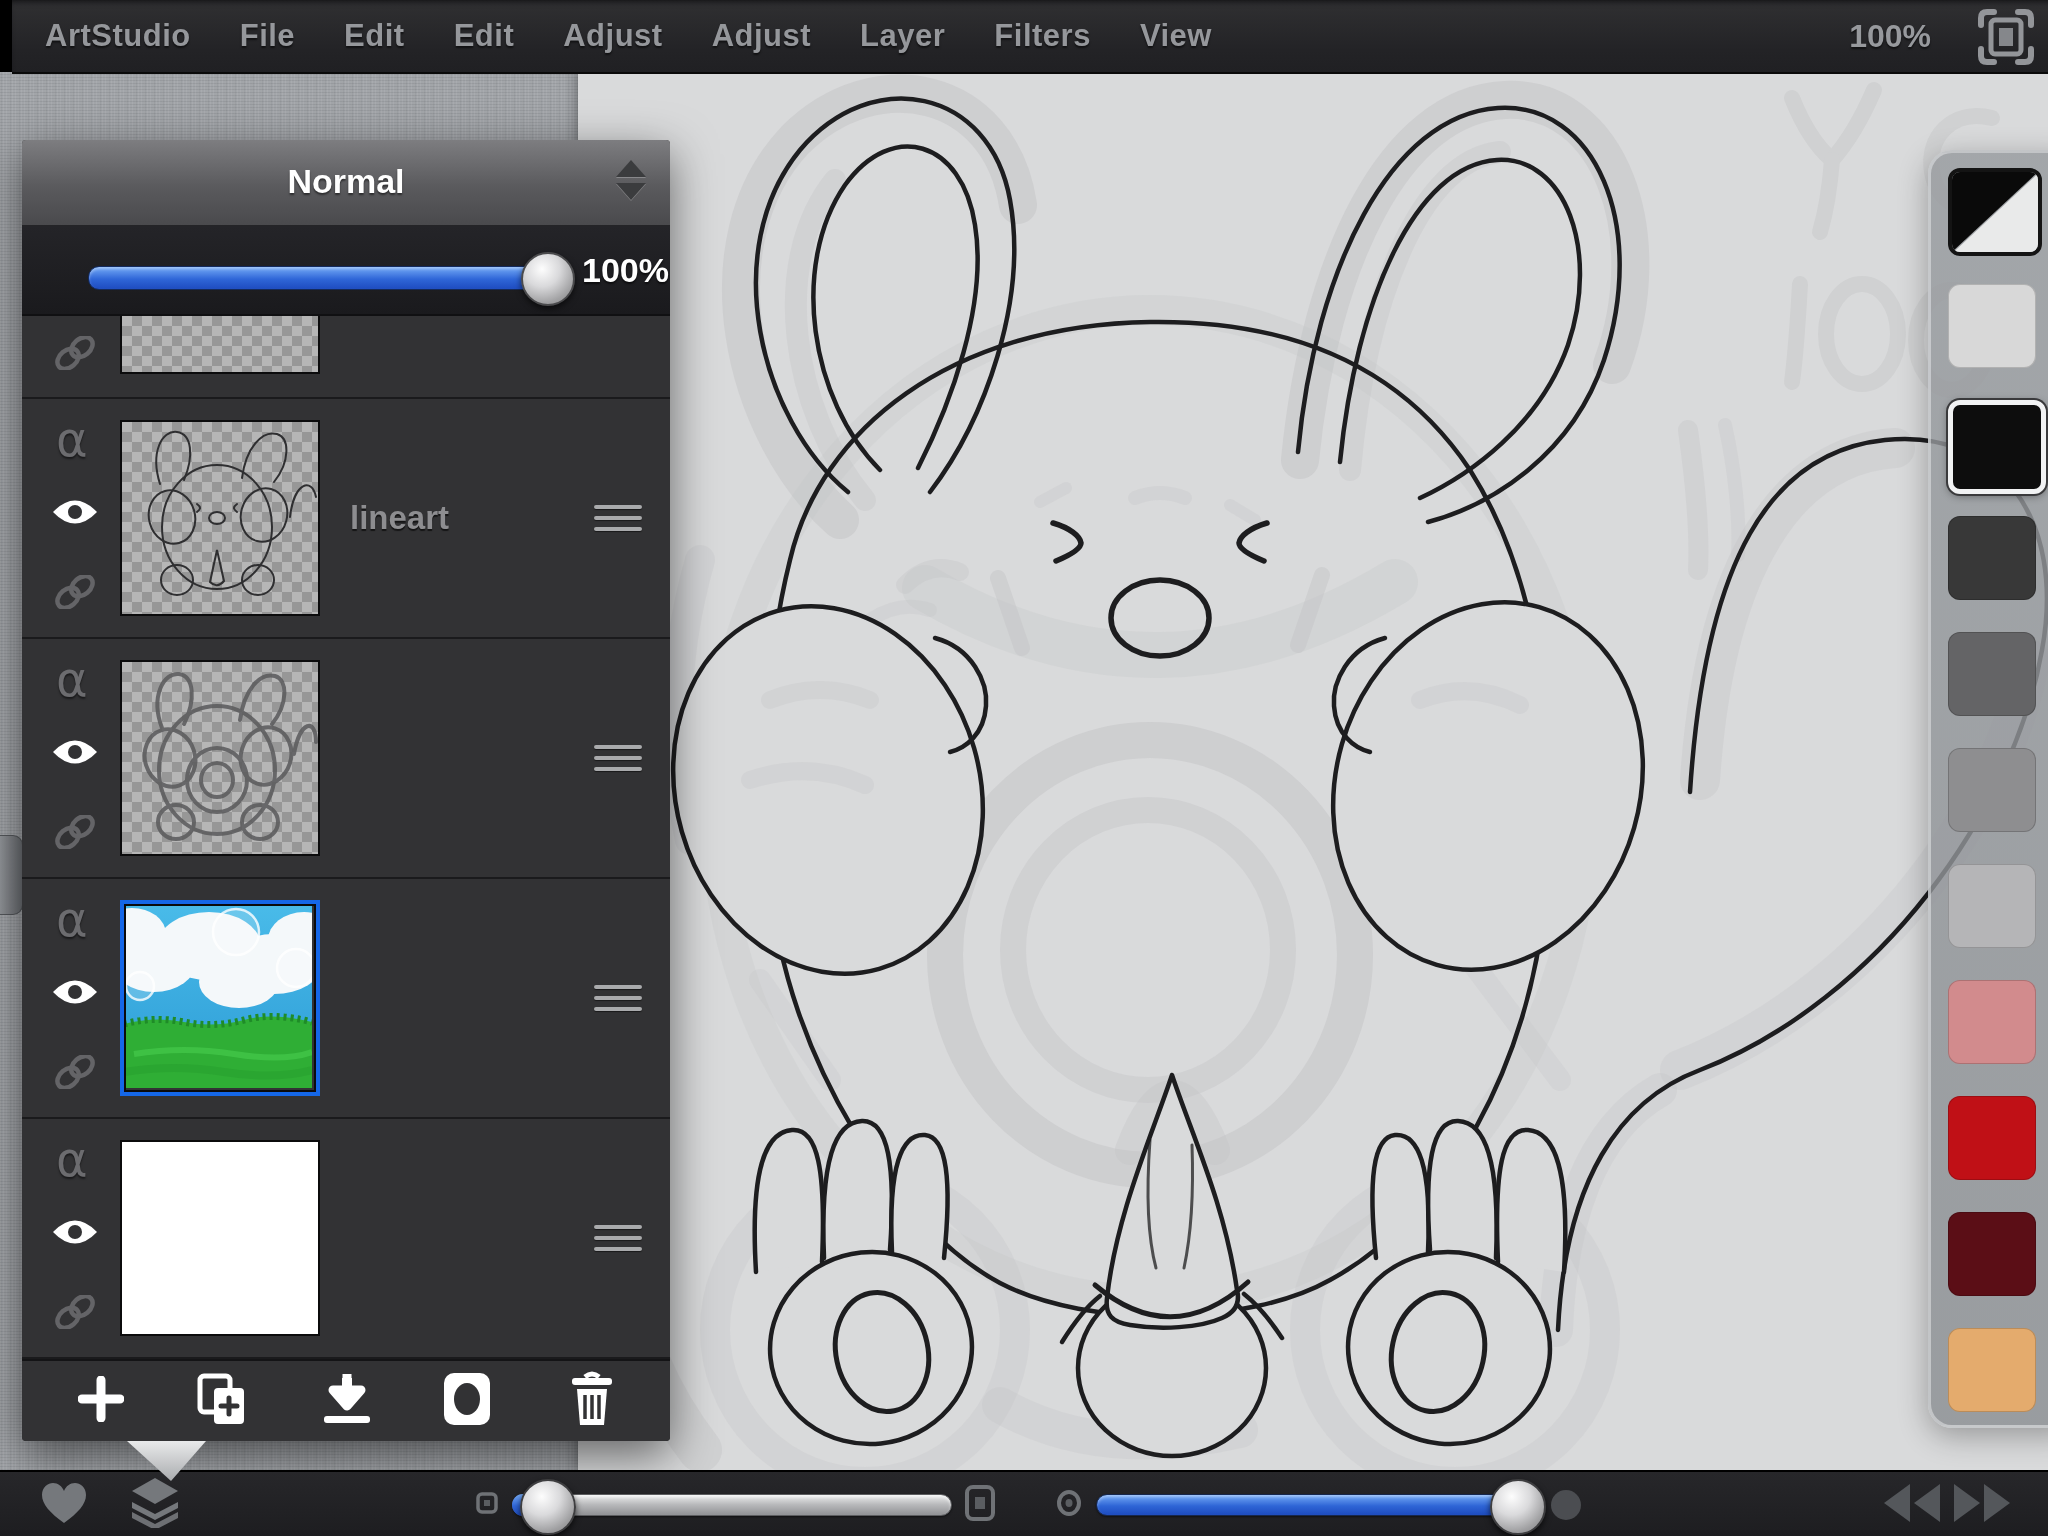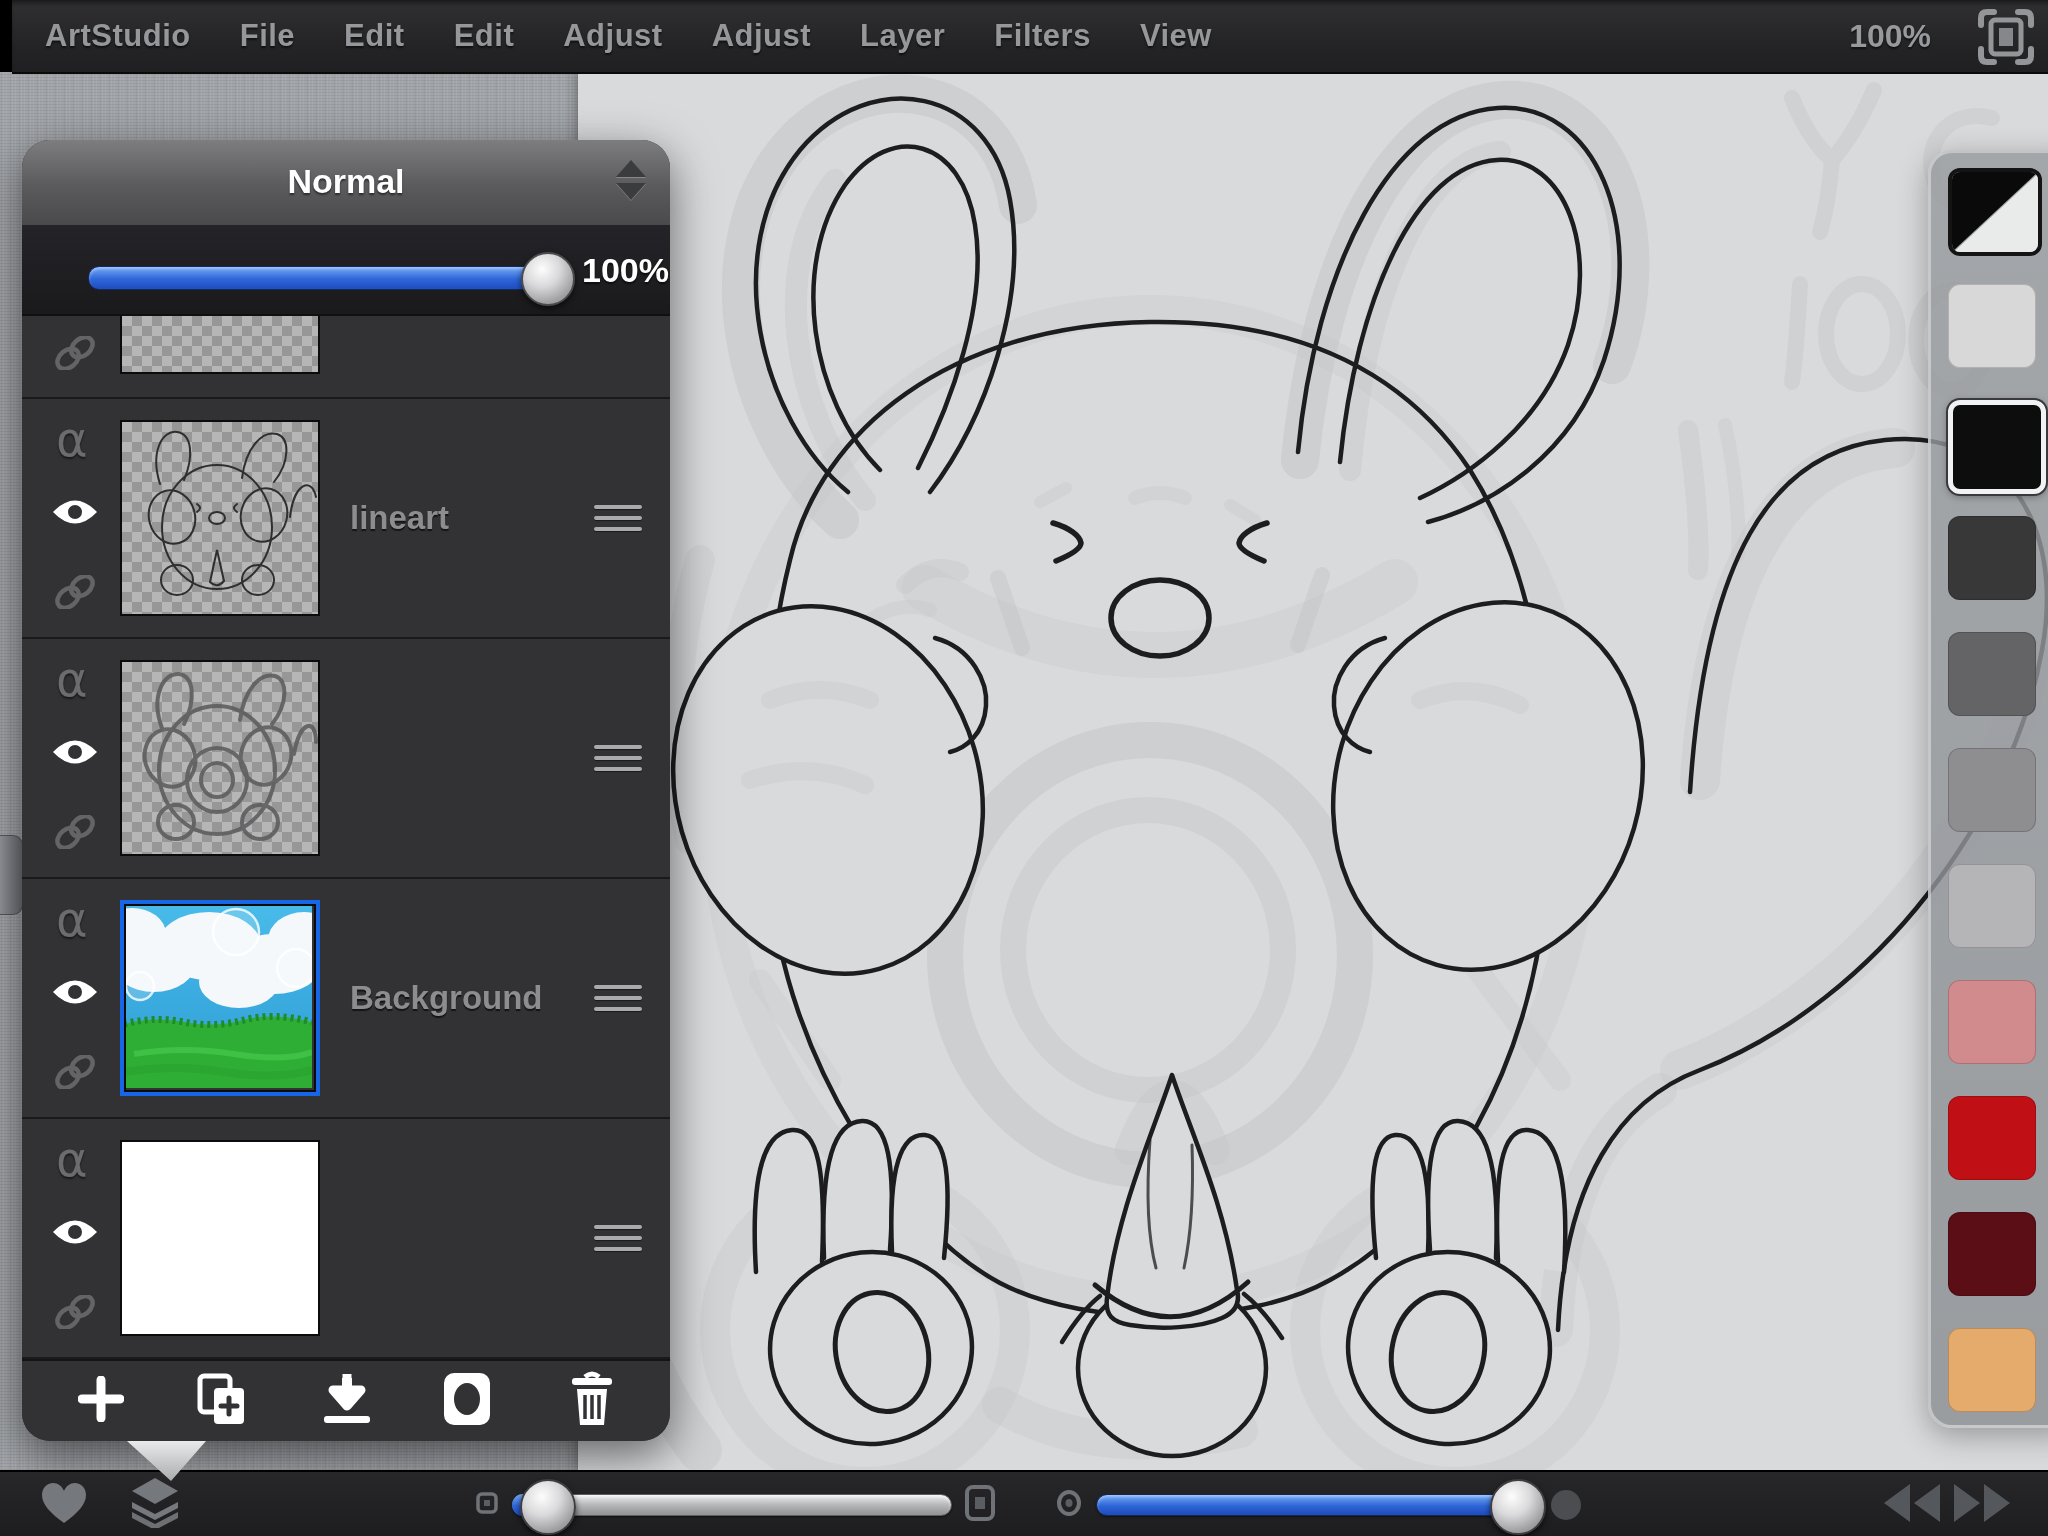--- a/index.html
+++ b/index.html
@@ -24,21 +24,21 @@
     repeating-linear-gradient(90deg,rgba(55,58,62,.06) 0 2px,rgba(0,0,0,0) 2px 9px);}
   #workspace{position:absolute;left:0;top:72px;width:2048px;height:1398px;z-index:1;}
   #canvas-area{position:absolute;left:578px;top:72px;width:1470px;height:1398px;
     background:#d9dadb;z-index:2;box-shadow:-4px 0 10px rgba(0,0,0,.25);}
   #drawer-tab{position:absolute;left:0;top:835px;width:22px;height:78px;z-index:6;
     background:linear-gradient(90deg,#94979b,#6e7176);border:1px solid #55585c;border-left:none;
     border-radius:0 10px 10px 0;}
 
   
   #layers-panel{position:absolute;left:22px;top:140px;width:648px;height:1301px;z-index:20;
-    background:#323234;border-radius:28px;box-shadow:0 14px 46px rgba(0,0,0,.55);
+    background:#323234;border-radius:4px;box-shadow:0 14px 46px rgba(0,0,0,.55);
     display:flex;flex-direction:column;overflow:hidden;}
   #blend-header{position:relative;height:85px;flex:0 0 85px;
     background:linear-gradient(#7d7d80,#5a5a5d 55%,#4a4a4d);
     border-bottom:1px solid #242427;}
   #blend-header .label{display:block;text-align:center;line-height:83px;color:#fff;
     font-size:34px;font-weight:bold;text-shadow:0 2px 2px rgba(0,0,0,.5);}
   #blend-arrows{position:absolute;right:24px;top:20px;width:30px;height:46px;}
   #blend-arrows .up{width:0;height:0;border-left:15px solid transparent;border-right:15px solid transparent;
     border-bottom:17px solid #3b3c3e;margin-bottom:6px;filter:drop-shadow(0 1px 0 rgba(255,255,255,.25));}
   #blend-arrows .down{width:0;height:0;border-left:15px solid transparent;border-right:15px solid transparent;
@@ -396,21 +396,20 @@
             <circle cx="112" cy="28" r="23"></circle>
               <circle cx="172" cy="64" r="19"></circle>
               <circle cx="16" cy="82" r="14"></circle>
           </g>
           <path d="M0,120 Q30,112 60,118 T120,116 T188,118 L188,184 L0,184 Z" fill="#2fae35"></path>
           <path d="M0,120 Q30,112 60,118 T120,116 T188,118" stroke="#1f8c28" stroke-width="7" fill="none" stroke-dasharray="3 4"></path>
           <path d="M10,150 Q60,142 110,150 T188,148" stroke="#45c94c" stroke-width="6" fill="none" opacity=".7"></path>
           <path d="M0,168 Q50,160 100,168 T188,166" stroke="#28a02f" stroke-width="8" fill="none" opacity=".6"></path>
         </svg>
       </div>
-      <div class="layer-name">Background</div>
       <div class="drag-handle">
           <span></span>
           <span></span>
           <span></span>
         </div>
     </div>
 
     <div class="layer-row">
       <div class="icon-col">
         <span class="alpha-ic">α</span>

